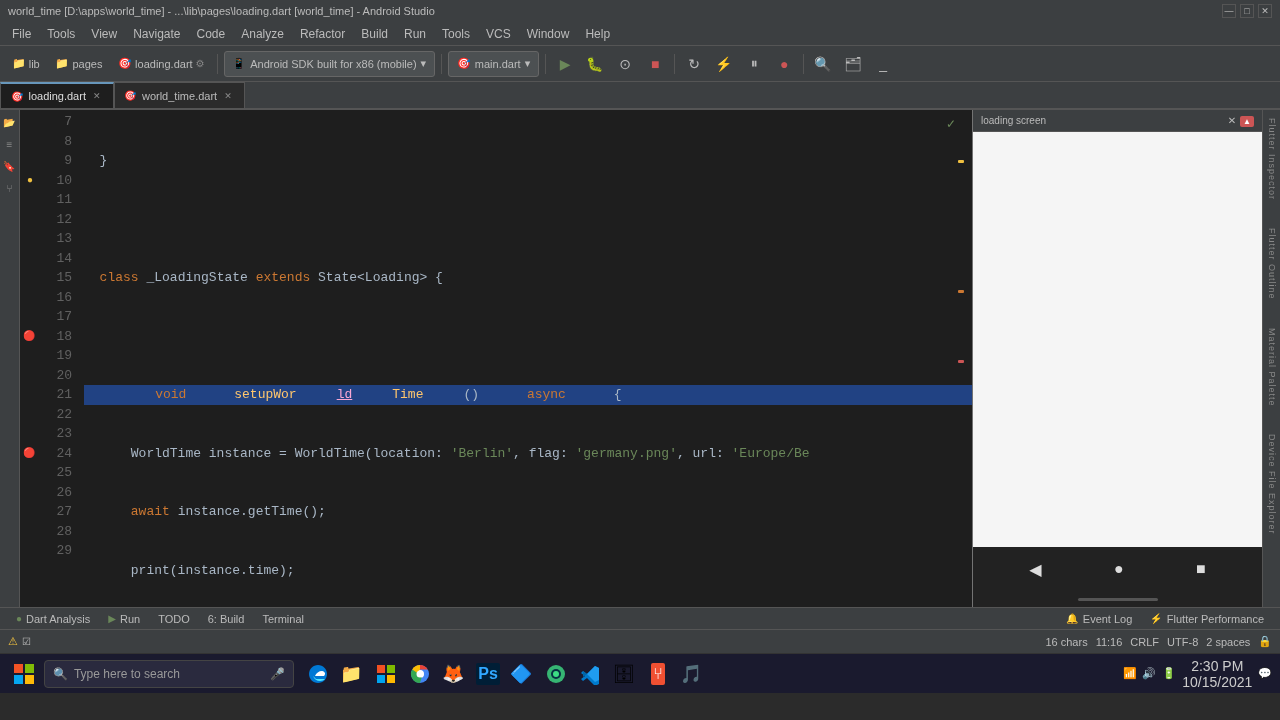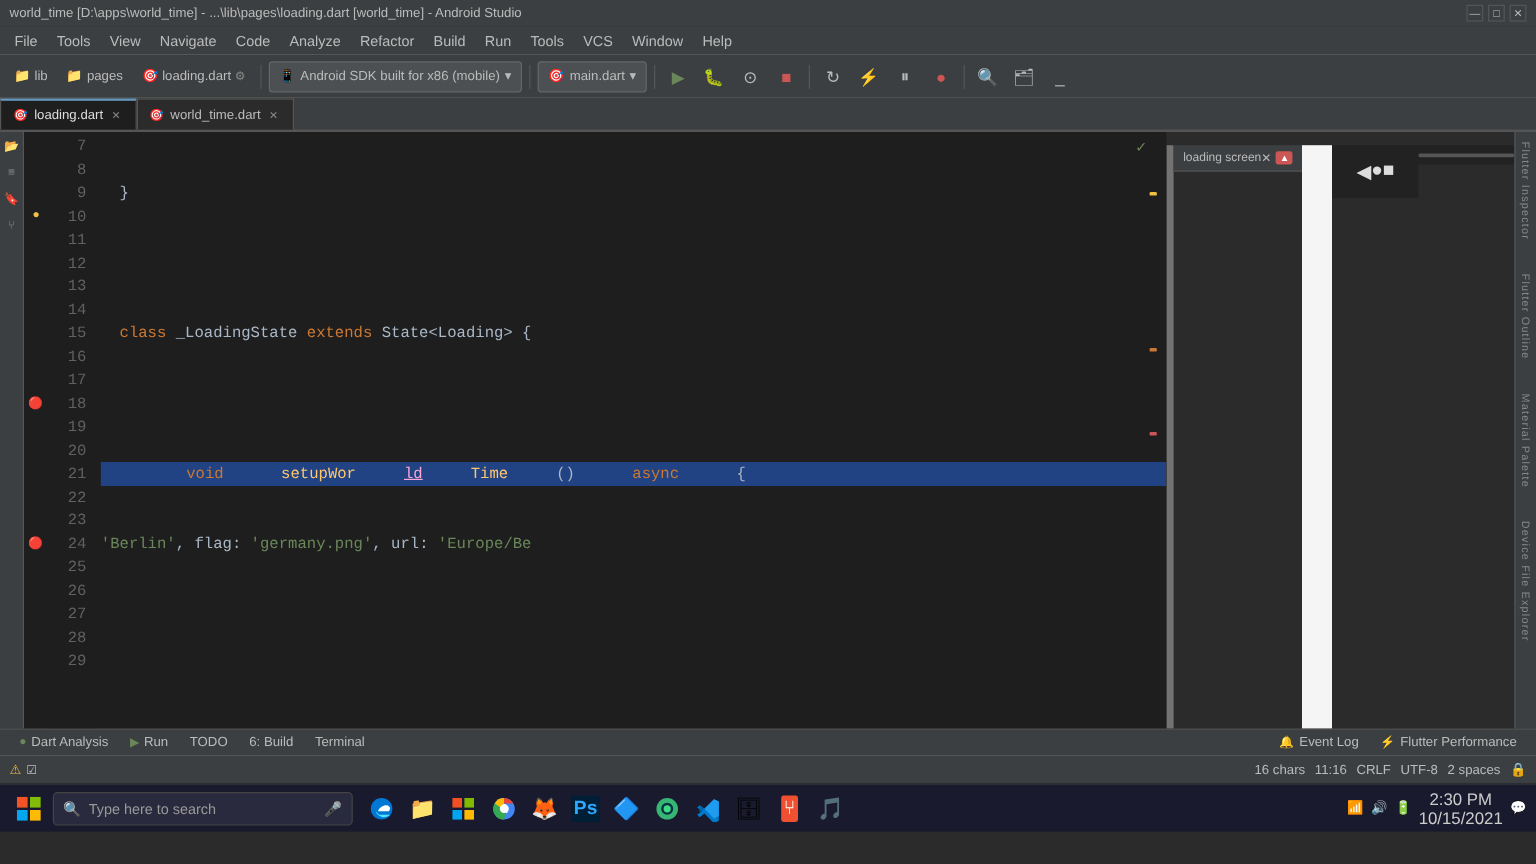--- a/index.html
+++ b/index.html
@@ -213,23 +213,23 @@
       display: flex;
       align-items: center;
       justify-content: center;
       font-size: 10px;
     }
 
     
     .right-panel {
       width: 290px;
       background: #2b2b2b;
-      border-left: 6px solid #737373;
-      display: flex;
-      margin-top: 11px;
+      border-left: 1px solid #737373;
+      display: flex;
+      flex-direction: column;
     }
     .phone-header {
       height: 22px;
       background: #3c3f41;
       display: flex;
       align-items: center;
       padding: 0 8px;
       font-size: 10px;
       color: #bbb;
       border-bottom: 1px solid #555;
@@ -558,21 +558,23 @@
         <div class="line-num">28</div>
         <div class="line-num">29</div>
       </div>
 
       <div class="code-content">
         <div class="code-line"><span style="color:#a9b7c6;">  }</span></div>
         <div class="code-line">&nbsp;</div>
         <div class="code-line"><span class="kw">  class </span><span style="color:#a9b7c6;">_LoadingState </span><span class="kw">extends </span><span style="color:#a9b7c6;">State&lt;Loading&gt; {</span></div>
         <div class="code-line">&nbsp;</div>
         <div class="code-line current"><span style="color:#a9b7c6;">    </span><span class="kw">void </span><span class="fn">setupWor</span><span style="color:#f9a8d4; text-decoration:underline;">ld</span><span class="fn">Time</span><span style="color:#a9b7c6;">() </span><span class="kw">async </span><span style="color:#a9b7c6;">{</span></div>
-        <div class="code-line"><span class="str">'Berlin'</span><span style="color:#a9b7c6;">, flag: </span><span class="str">'germany.png'</span><span style="color:#a9b7c6;">, url: </span><span class="str">'Europe/Be</span></div>
+        <div class="code-line"><span style="color:#a9b7c6;">      WorldTime instance = WorldTime(location: </span><span class="str">'Berlin'</span><span style="color:#a9b7c6;">, flag: </span><span class="str">'germany.png'</span><span style="color:#a9b7c6;">, url: </span><span class="str">'Europe/Be</span></div>
+        <div class="code-line"><span style="color:#a9b7c6;">      </span><span class="kw">await </span><span style="color:#a9b7c6;">instance.getTime();</span></div>
+        <div class="code-line"><span style="color:#a9b7c6;">      print(instance.time);</span></div>
         
         
         
         
         
         
         
         
         
         

